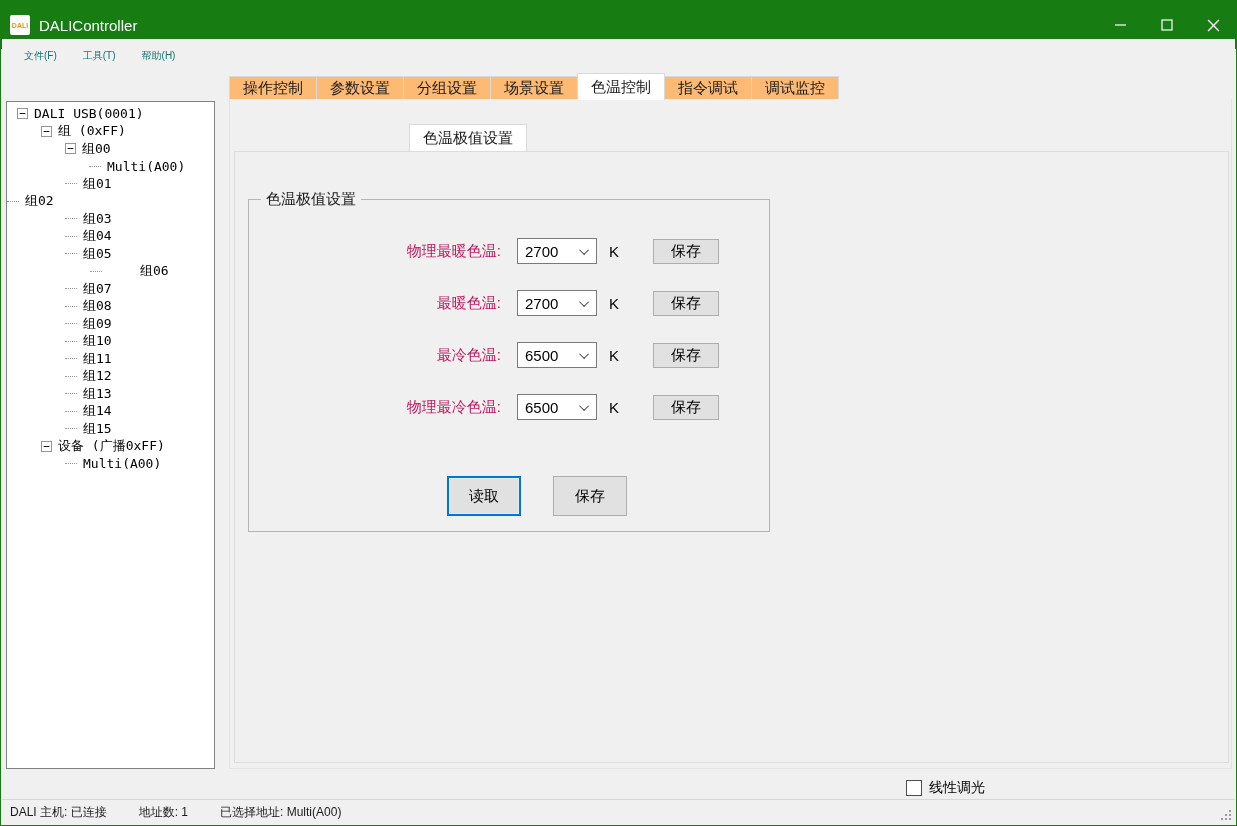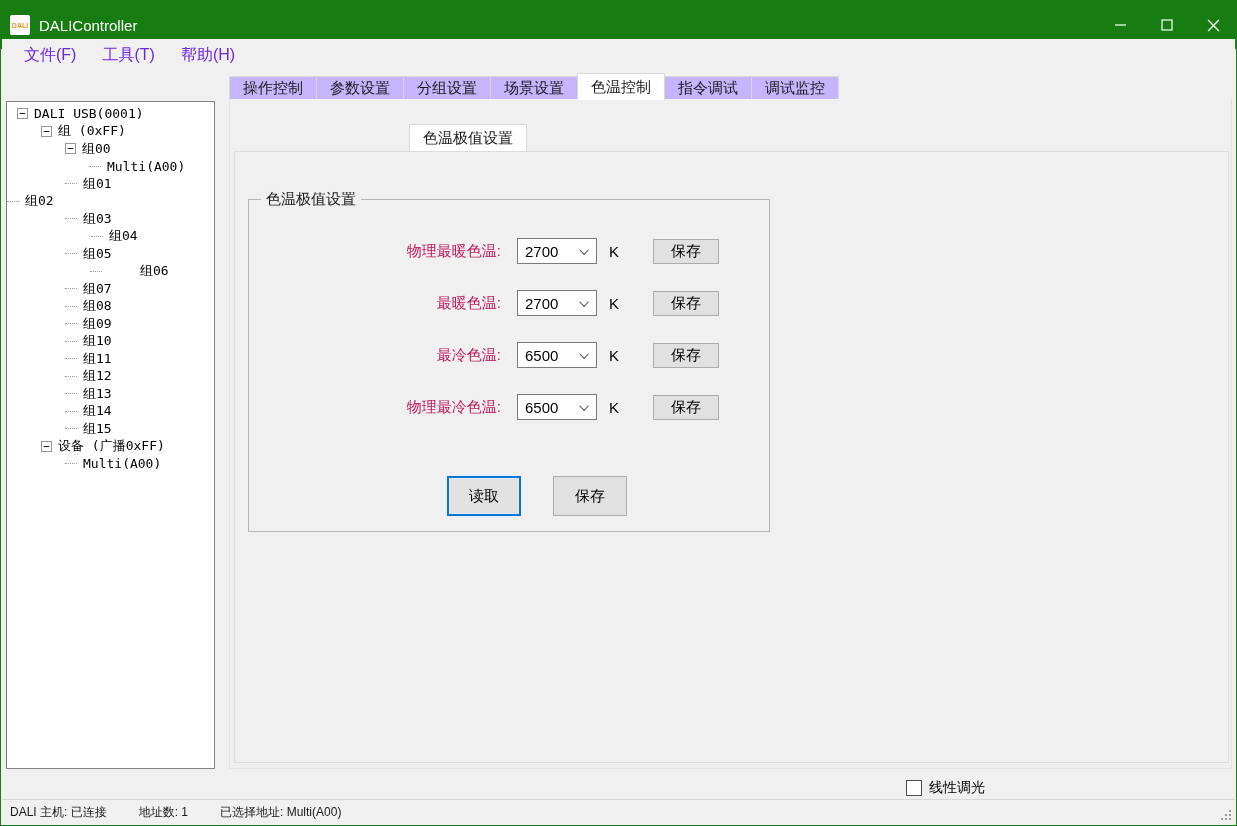--- a/index.html
+++ b/index.html
@@ -21,21 +21,21 @@
     font-family:"Liberation Sans",sans-serif;
   }
   .window-title { margin-left:9px; font-size:15px; }
   .win-controls { margin-left:auto; display:flex; height:100%; }
   .win-btn { width:46px; height:100%; display:flex; align-items:center; justify-content:center; cursor:default; }
   
   .menubar {
     position:absolute; top:38px; left:1px; right:1px; height:33px;
     background:#f0f0f0; display:flex; align-items:center; padding-left:9px;
   }
-  .menu-item { padding:0 13px; font-size:16px; color:#6d28d9; height:100%; display:flex; align-items:center; }
+  .menu-item { padding:0 13px; font-size:10px; color:#0f766e; height:100%; display:flex; align-items:center; }
   
   .tree-panel {
     position:absolute; left:5px; top:100px; width:209px; height:668px;
     background:#fff; border:1px solid #828282;
     font-family:"DejaVu Sans Mono", monospace; font-size:13px; color:#000;
     padding-top:3px; overflow:hidden;
   }
   .tree-row { height:17.5px; display:flex; align-items:center; white-space:nowrap; }
   .toggle-box {
     width:11px; height:11px; min-width:11px; border:1px solid #969696; background:#fff;
@@ -43,21 +43,21 @@
     font-size:11px; line-height:9px; margin-right:6px; color:#000;
     font-family:"DejaVu Sans Mono",monospace;
   }
   .leaf-stub { width:12px; min-width:12px; border-top:1px dotted #999; margin-right:6px; }
   
   .tabstrip { position:absolute; display:flex; align-items:flex-end; }
   .main-tabstrip { left:228px; top:72px; height:27px; }
   .sub-tabstrip  { left:234px; top:123px; height:27px; }
   .tab {
     height:24px; padding:0 13px; display:flex; align-items:center;
-    background:#c4b5fd; border:1px solid #d9d9d9; margin-left:-1px;
+    background:#fdba74; border:1px solid #d9d9d9; margin-left:-1px;
     font-size:15px; color:#1a1a1a; position:relative;
   }
   .tab:first-child { margin-left:0; }
   .tab.selected { height:27px; background:#fff; border-bottom:none; z-index:3; }
   
   .main-page {
     position:absolute; left:228px; top:98px; width:1003px; height:670px;
     background:#f0f0f0; border:1px solid #e3e3e3; border-top:none; z-index:1;
   }
   .sub-page {
@@ -171,21 +171,21 @@
         <span>组01</span>
       </div>
       <div class="tree-row" style="">
         <span class="leaf-stub"></span>
         <span>组02</span>
       </div>
       <div class="tree-row" style="padding-left: 58px;">
         <span class="leaf-stub"></span>
         <span>组03</span>
       </div>
-      <div class="tree-row" style="padding-left: 84px;">
+      <div class="tree-row" style="padding-left: 58px;">
         <span class="leaf-stub"></span>
         <span>组04</span>
       </div>
       <div class="tree-row" style="padding-left: 58px;">
         <span class="leaf-stub"></span>
         <span>组05</span>
       </div>
       <div class="tree-row" style="padding-left: 83px; gap: 32px;">
         <span class="leaf-stub"></span>
         <span>组06</span>

